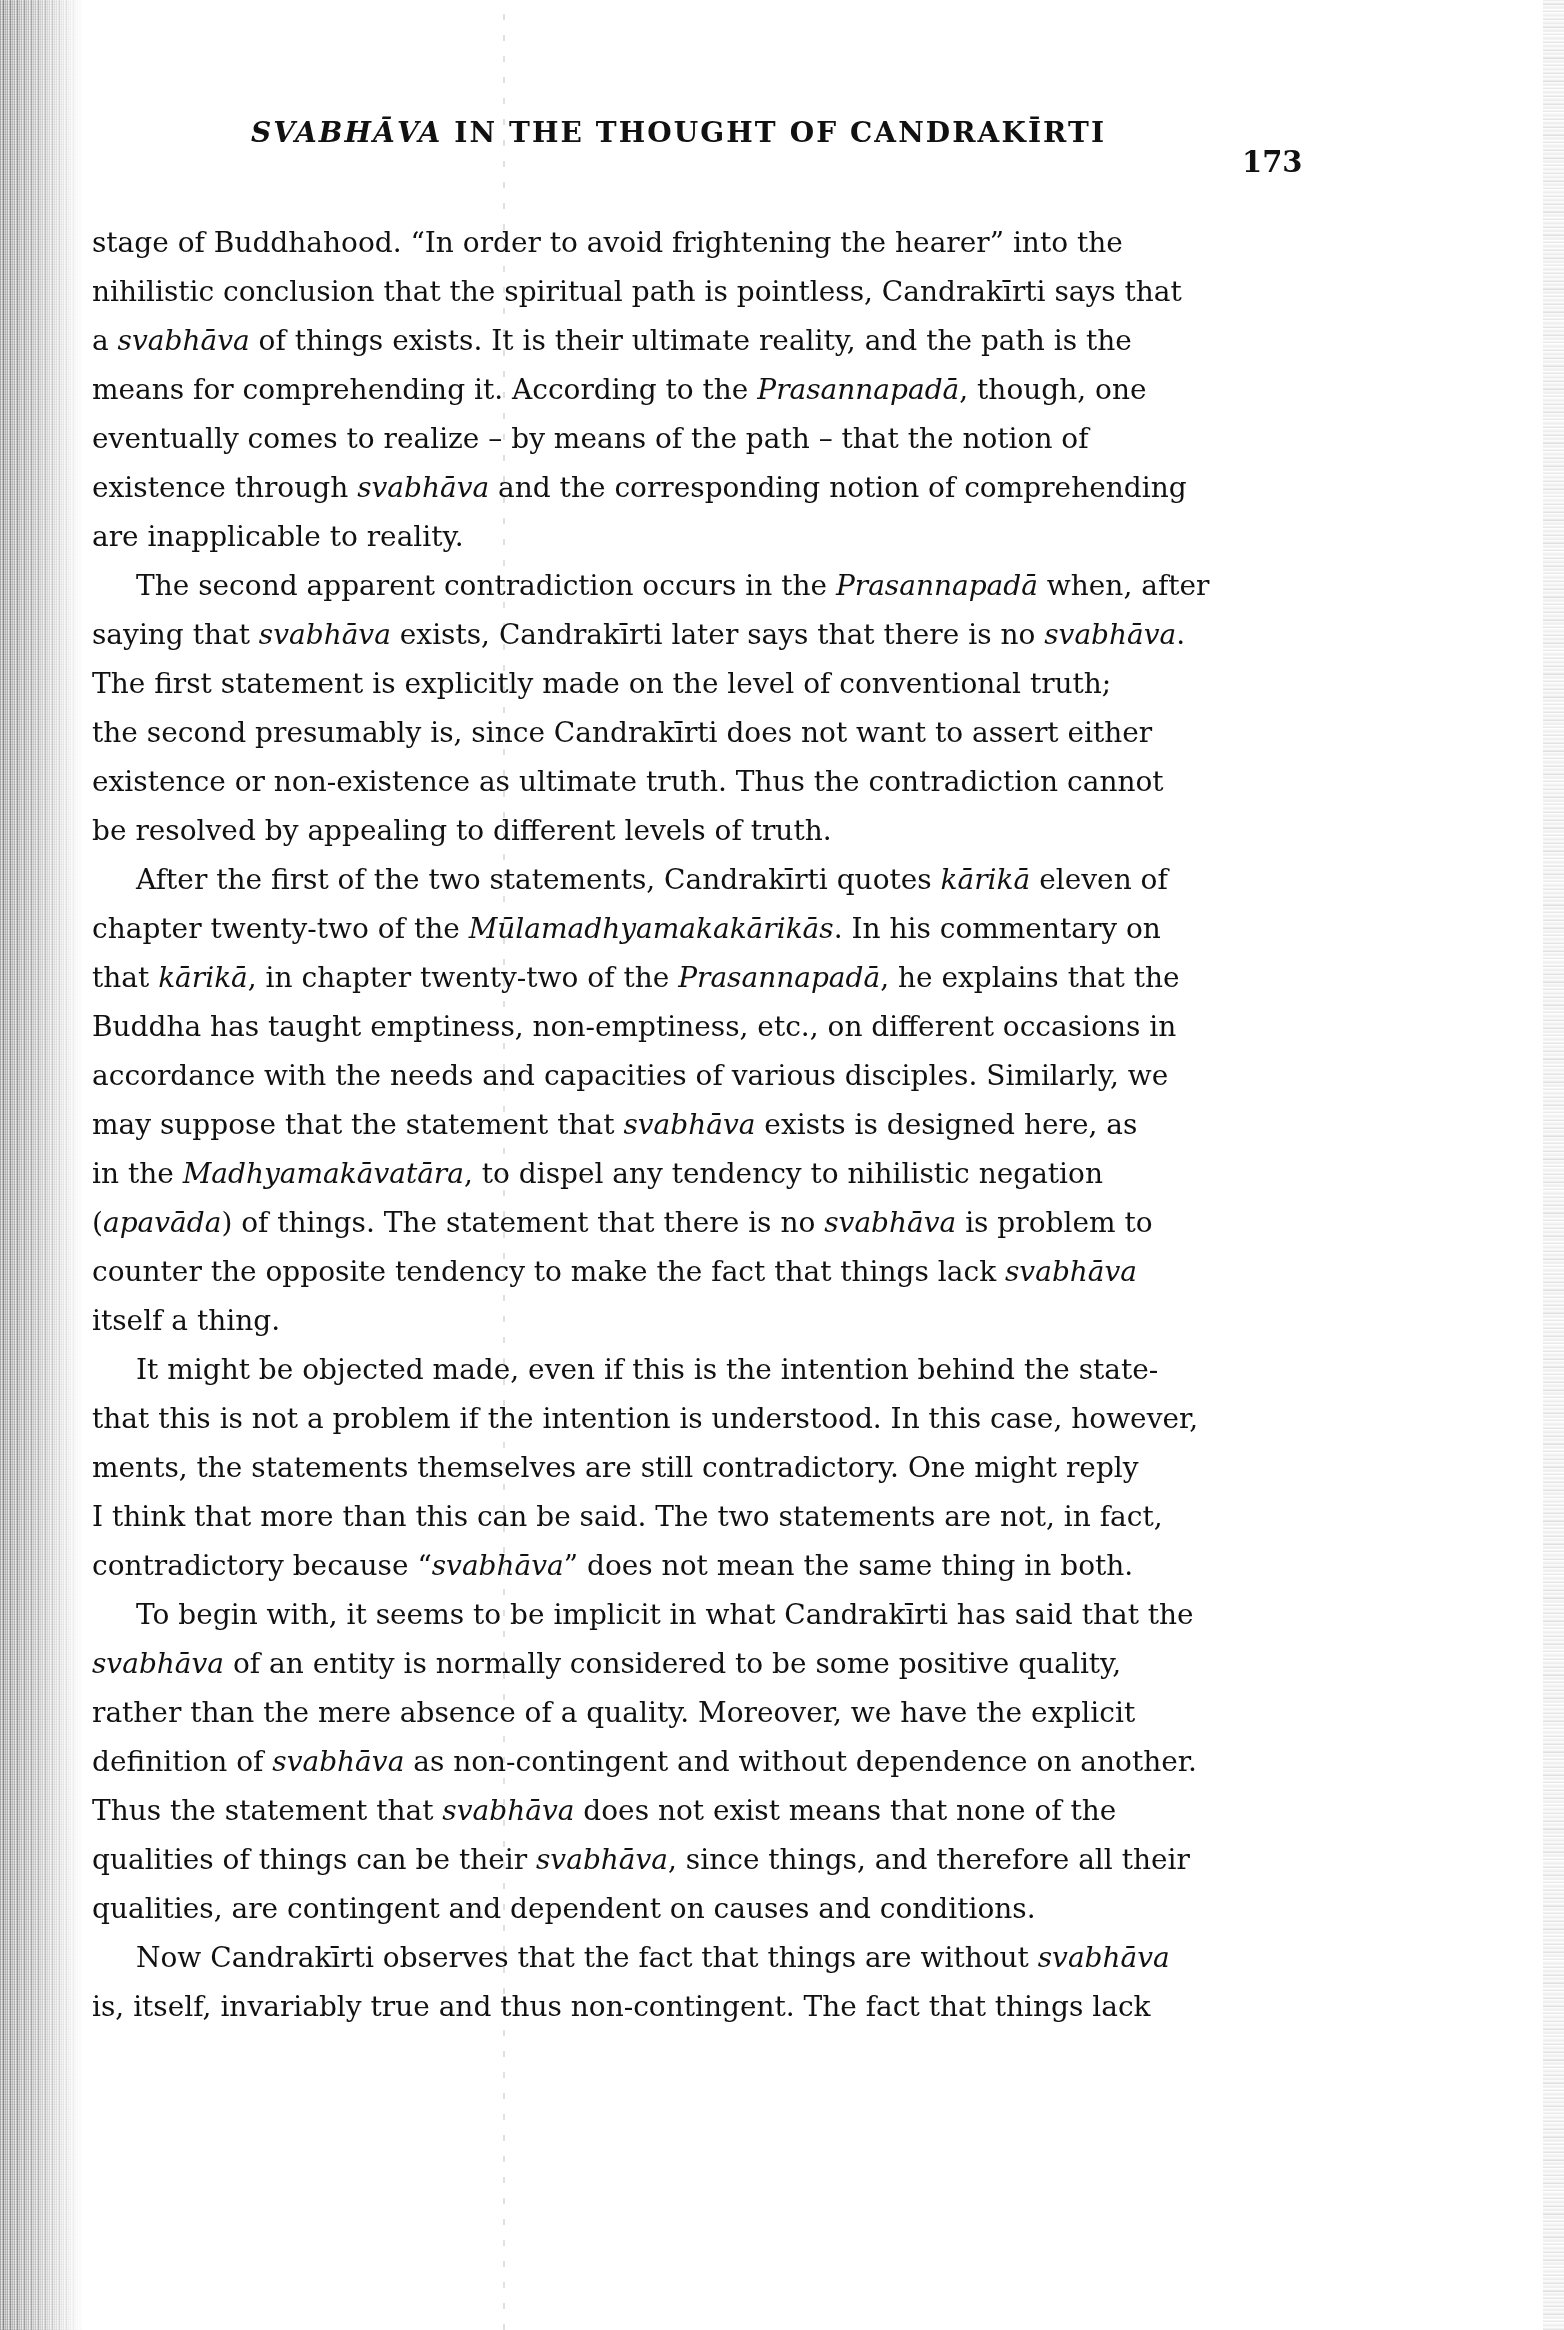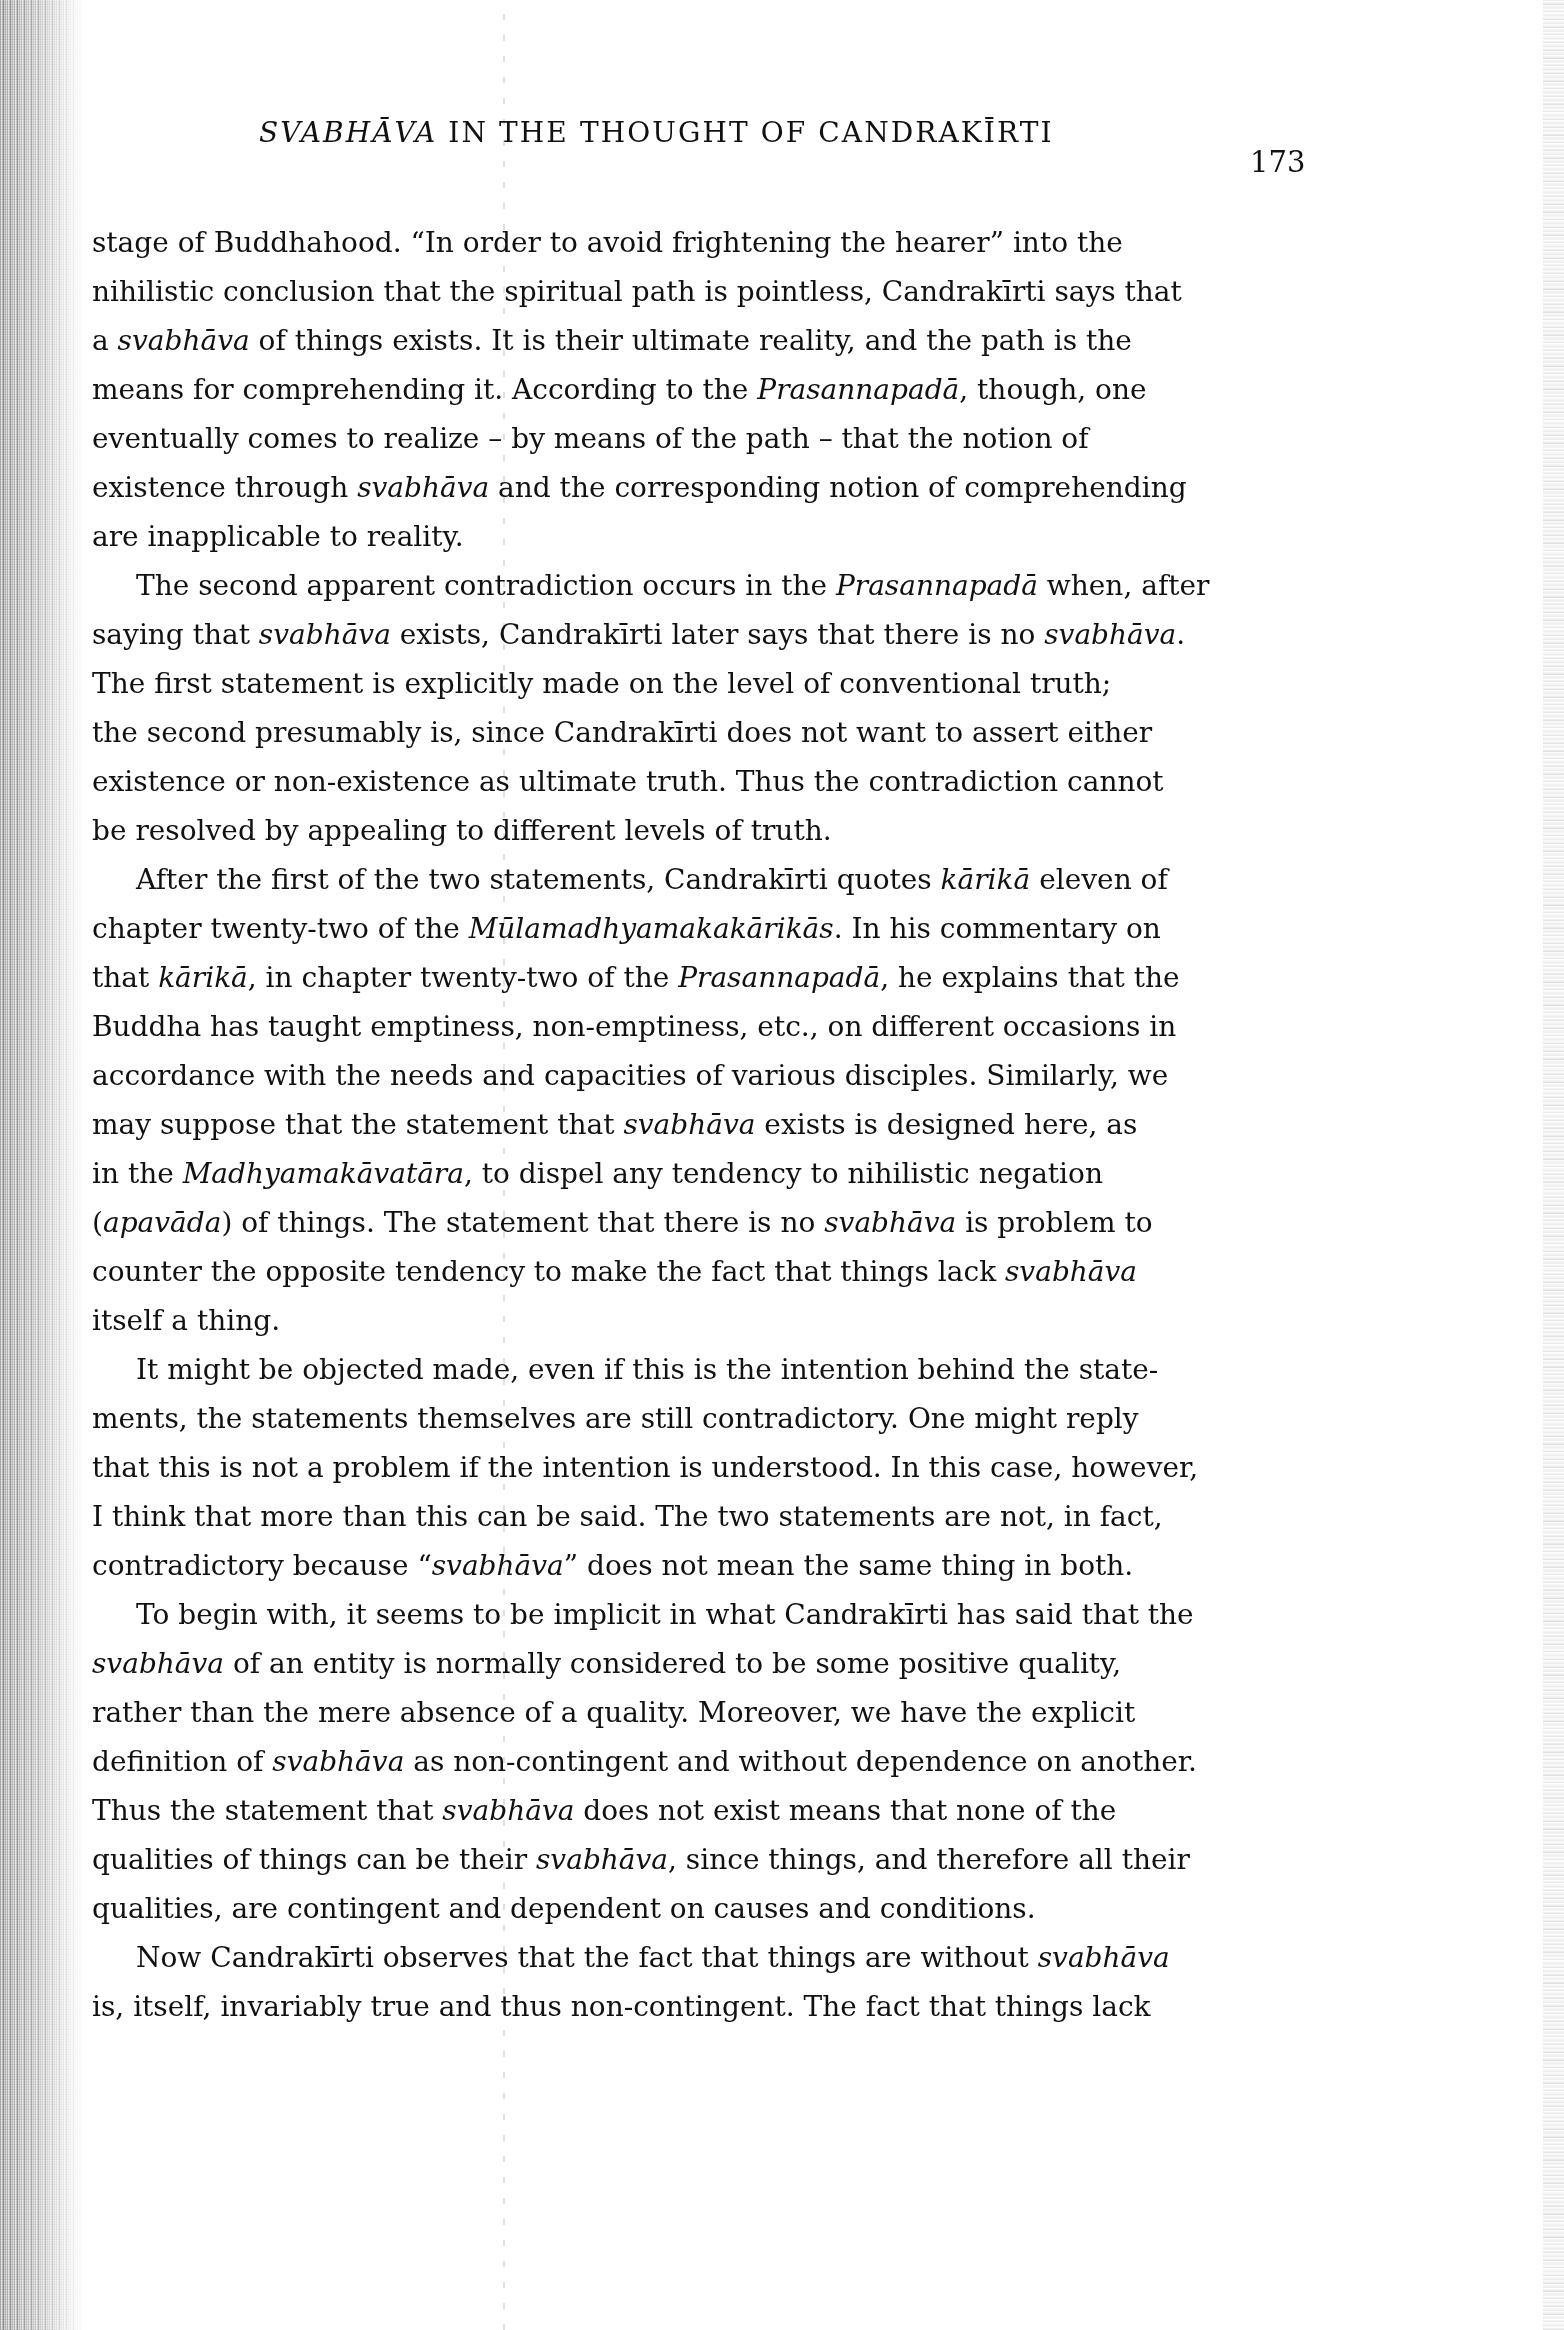--- a/index.html
+++ b/index.html
@@ -21,22 +21,22 @@
     position: absolute; right: 0; top: 0; width: 21px; height: 2330px;
     background: repeating-linear-gradient(0deg, rgba(0,0,0,0.25) 0px, rgba(0,0,0,0) 2.8px, rgba(0,0,0,0.15) 4.2px, rgba(0,0,0,0) 7.7px);
     opacity: 0.5;
   }
   .gutter-line {
     position: absolute; left: 503px; top: 0; width: 2.1px; height: 2330px;
     background: repeating-linear-gradient(0deg, rgba(0,0,0,0.35) 0px, rgba(0,0,0,0.35) 5.6px, rgba(0,0,0,0) 5.6px, rgba(0,0,0,0) 21px);
     opacity: 0.35;
   }
   .running-head {
-    position: absolute; top: 116px; left: 259px; width: 1056px; height: 42px;
-    font-size: 28px; letter-spacing: 2.1px;
+    position: absolute; top: 116px; left: 251px; width: 1056px; height: 42px;
+    font-size: 28px; letter-spacing: 2.1px; font-weight: bold;
   }
   .running-head .title { position: absolute; left: 0; top: 0; white-space: nowrap; }
   .running-head .title .ital { font-style: italic; }
   .running-head .pageno { position: absolute; left: 991px; top: -2.8px; font-size: 29px; letter-spacing: 0; margin-top: 32px; }
   .body-text {
     position: absolute; left: 92px; top: 218px; width: 1394px;
     font-size: 28px; line-height: 49px;
   }
   .line { white-space: nowrap; display: block; }
   .indent { padding-left: 44px; }
@@ -72,22 +72,22 @@
     <span class="line"><span>chapter twenty-two of the </span><em>Mūlamadhyamakakārikās</em><span>. In his commentary on</span></span>
     <span class="line"><span>that </span><em>kārikā</em><span>, in chapter twenty-two of the </span><em>Prasannapadā</em><span>, he explains that the</span></span>
     <span class="line"><span>Buddha has taught emptiness, non-emptiness, etc., on different occasions in</span></span>
     <span class="line"><span>accordance with the needs and capacities of various disciples. Similarly, we</span></span>
     <span class="line"><span>may suppose that the statement that </span><em>svabhāva</em><span> exists is designed here, as</span></span>
     <span class="line"><span>in the </span><em>Madhyamakāvatāra</em><span>, to dispel any tendency to nihilistic negation</span></span>
     <span class="line"><span>(</span><em>apavāda</em><span>) of things. The statement that there is no </span><em>svabhāva</em><span> is problem to</span></span>
     <span class="line"><span>counter the opposite tendency to make the fact that things lack </span><em>svabhāva</em></span>
     <span class="line"><span>itself a thing.</span></span>
     <span class="line indent"><span>It might be objected made, even if this is the intention behind the state-</span></span>
+    <span class="line"><span>that this is not a problem if the intention is understood. In this case, however,</span></span>
     <span class="line"><span>ments, the statements themselves are still contradictory. One might reply</span></span>
-    <span class="line"><span>that this is not a problem if the intention is understood. In this case, however,</span></span>
     <span class="line"><span>I think that more than this can be said. The two statements are not, in fact,</span></span>
     <span class="line"><span>contradictory because “</span><em>svabhāva</em><span>” does not mean the same thing in both.</span></span>
     <span class="line indent"><span>To begin with, it seems to be implicit in what Candrakīrti has said that the</span></span>
     <span class="line"><em>svabhāva</em><span> of an entity is normally considered to be some positive quality,</span></span>
     <span class="line"><span>rather than the mere absence of a quality. Moreover, we have the explicit</span></span>
     <span class="line"><span>definition of </span><em>svabhāva</em><span> as non-contingent and without dependence on another.</span></span>
     <span class="line"><span>Thus the statement that </span><em>svabhāva</em><span> does not exist means that none of the</span></span>
     <span class="line"><span>qualities of things can be their </span><em>svabhāva</em><span>, since things, and therefore all their</span></span>
     <span class="line"><span>qualities, are contingent and dependent on causes and conditions.</span></span>
     <span class="line indent"><span>Now Candrakīrti observes that the fact that things are without </span><em>svabhāva</em></span>

